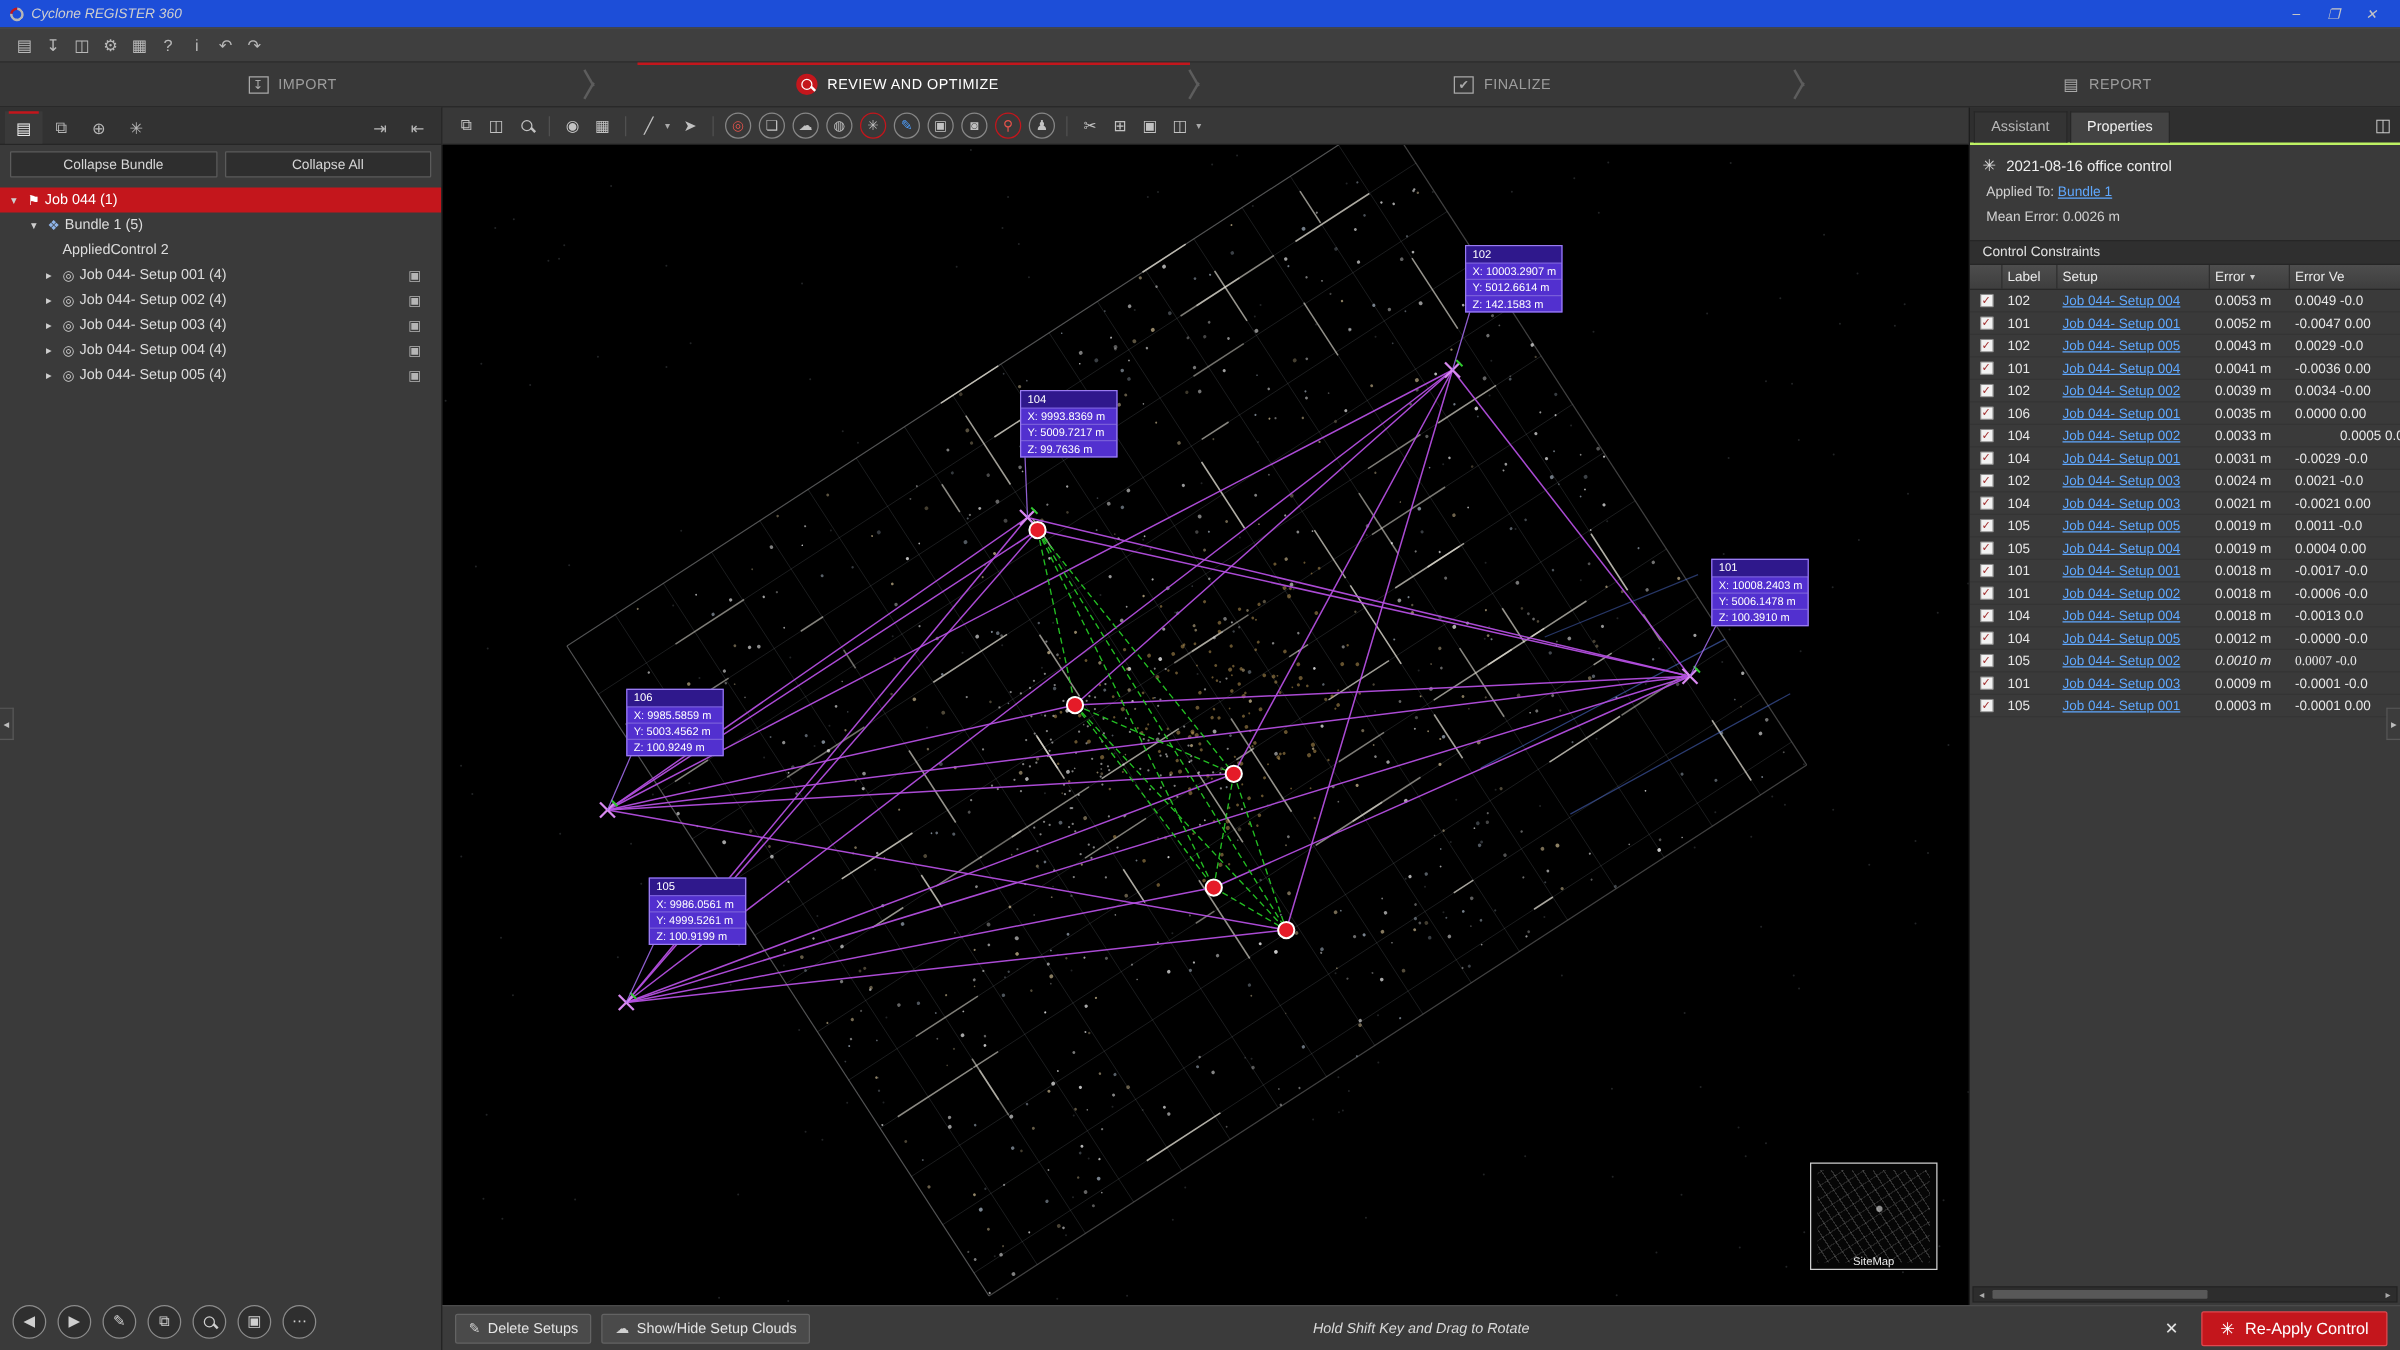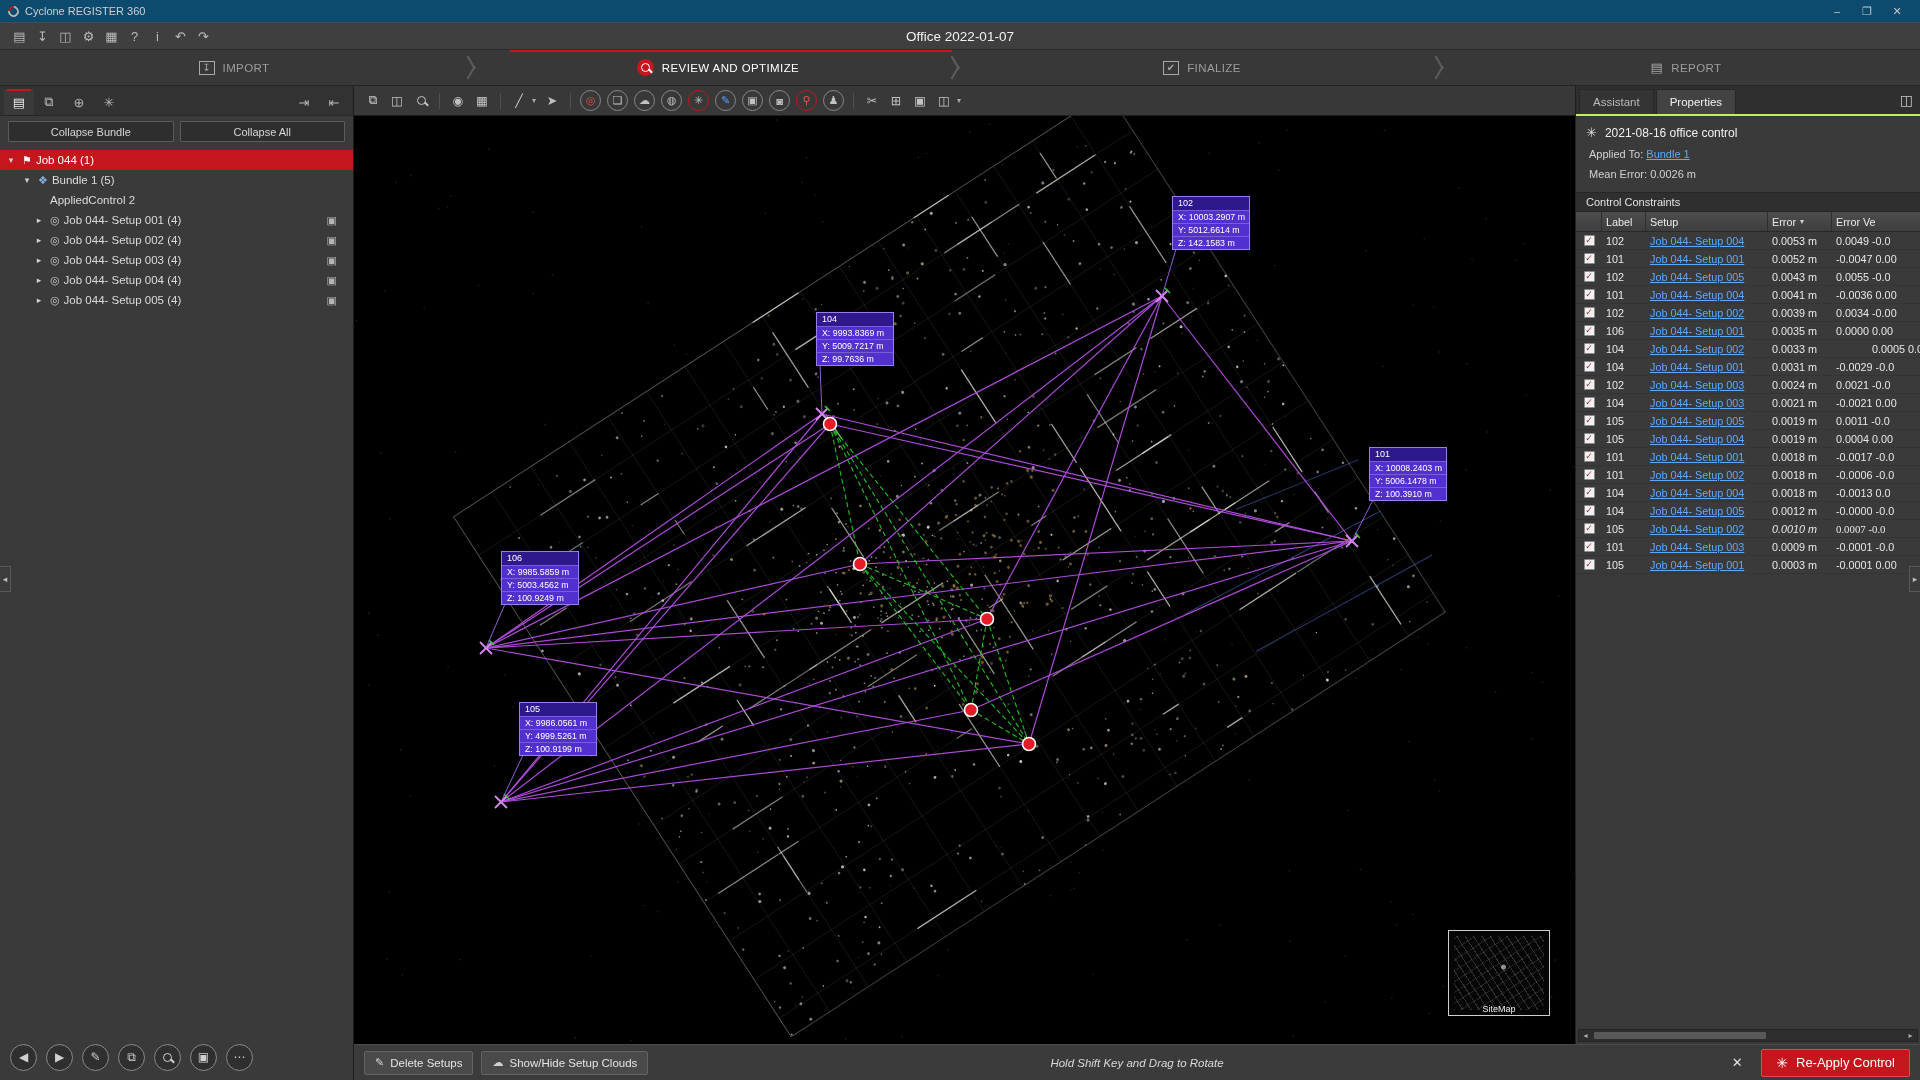--- a/index.html
+++ b/index.html
@@ -3,21 +3,21 @@
 <meta charset="utf-8">
 <style>
   * { box-sizing: border-box; margin:0; padding:0; }
   html,body { width:1920px; height:1080px; overflow:hidden; background:#2b2b2b;
     font-family:"Liberation Sans", sans-serif; color:#d8d8d8; }
   :root { --red:#c4161c; }
 
   .window { display:flex; flex-direction:column; width:1920px; height:1080px; }
 
   
-  .titlebar { height:22px; background:#0c4a6e; display:flex; align-items:center; padding:0 8px; font-size:11px; color:#cfcfcf; }
+  .titlebar { height:22px; background:#1d4ed8; display:flex; align-items:center; padding:0 8px; font-size:11px; color:#cfcfcf;font-style:italic; }
   .applogo { width:11px; height:11px; border-radius:50%; border:2px solid #b6b6b6; border-top-color:var(--red); transform:rotate(-40deg); margin-right:6px; }
   .winbtns { margin-left:auto; display:flex; }
   .winbtn { width:30px; text-align:center; color:#c5c5c5; font-size:11px; }
 
   
   .menubar { height:28px; background:#3f3f3f; border-top:1px solid #4a4a4a; border-bottom:1px solid #2c2c2c;
     display:flex; align-items:center; padding:0 8px; position:relative; }
   .mbtn { width:23px; height:21px; display:flex; align-items:center; justify-content:center; color:#b9b9b9; font-size:13px; border-radius:2px; }
   .doc-title { position:absolute; left:0; right:0; text-align:center; font-size:13.5px; color:#f2f2f2; pointer-events:none; }
 
@@ -150,21 +150,20 @@
     <span class="applogo"></span>
     <span>Cyclone REGISTER 360</span>
     <span class="winbtns">
       <span class="winbtn">–</span>
       <span class="winbtn">❐</span>
       <span class="winbtn">✕</span>
     </span>
   </div>
 
   <div class="menubar">
-    <span class="doc-title">Office 2022-01-07</span>
     <span id="menubar-icons" style="display:flex;z-index:1">
         <span class="mbtn">▤</span>
         <span class="mbtn">↧</span>
         <span class="mbtn">◫</span>
         <span class="mbtn">⚙</span>
         <span class="mbtn">▦</span>
         <span class="mbtn">?</span>
         <span class="mbtn">i</span>
         <span class="mbtn">↶</span>
         <span class="mbtn">↷</span>
@@ -1715,21 +1714,21 @@
                   <span class="c w-error" style="width: 64px;">0.0052 m</span>
                   <span class="c w-vec" style="flex: 1 1 0%;">-0.0047 0.00</span>
                 </div>
                 <div class="crow">
                   <span class="c w-chk" style="display: flex; justify-content: center; width: 26px;">
                     <span class="cb">✓</span>
                   </span>
                   <span class="c w-label" style="width: 44px;">102</span>
                   <a class="c w-setup link" style="width: 122px;">Job 044- Setup 005</a>
                   <span class="c w-error" style="width: 64px;">0.0043 m</span>
-                  <span class="c w-vec" style="flex: 1 1 0%;">0.0055 -0.0</span>
+                  <span class="c w-vec" style="flex: 1 1 0%;">0.0029 -0.0</span>
                 </div>
                 <div class="crow">
                   <span class="c w-chk" style="display: flex; justify-content: center; width: 26px;">
                     <span class="cb">✓</span>
                   </span>
                   <span class="c w-label" style="width: 44px;">101</span>
                   <a class="c w-setup link" style="width: 122px;">Job 044- Setup 004</a>
                   <span class="c w-error" style="width: 64px;">0.0041 m</span>
                   <span class="c w-vec" style="flex: 1 1 0%;">-0.0036 0.00</span>
                 </div>

